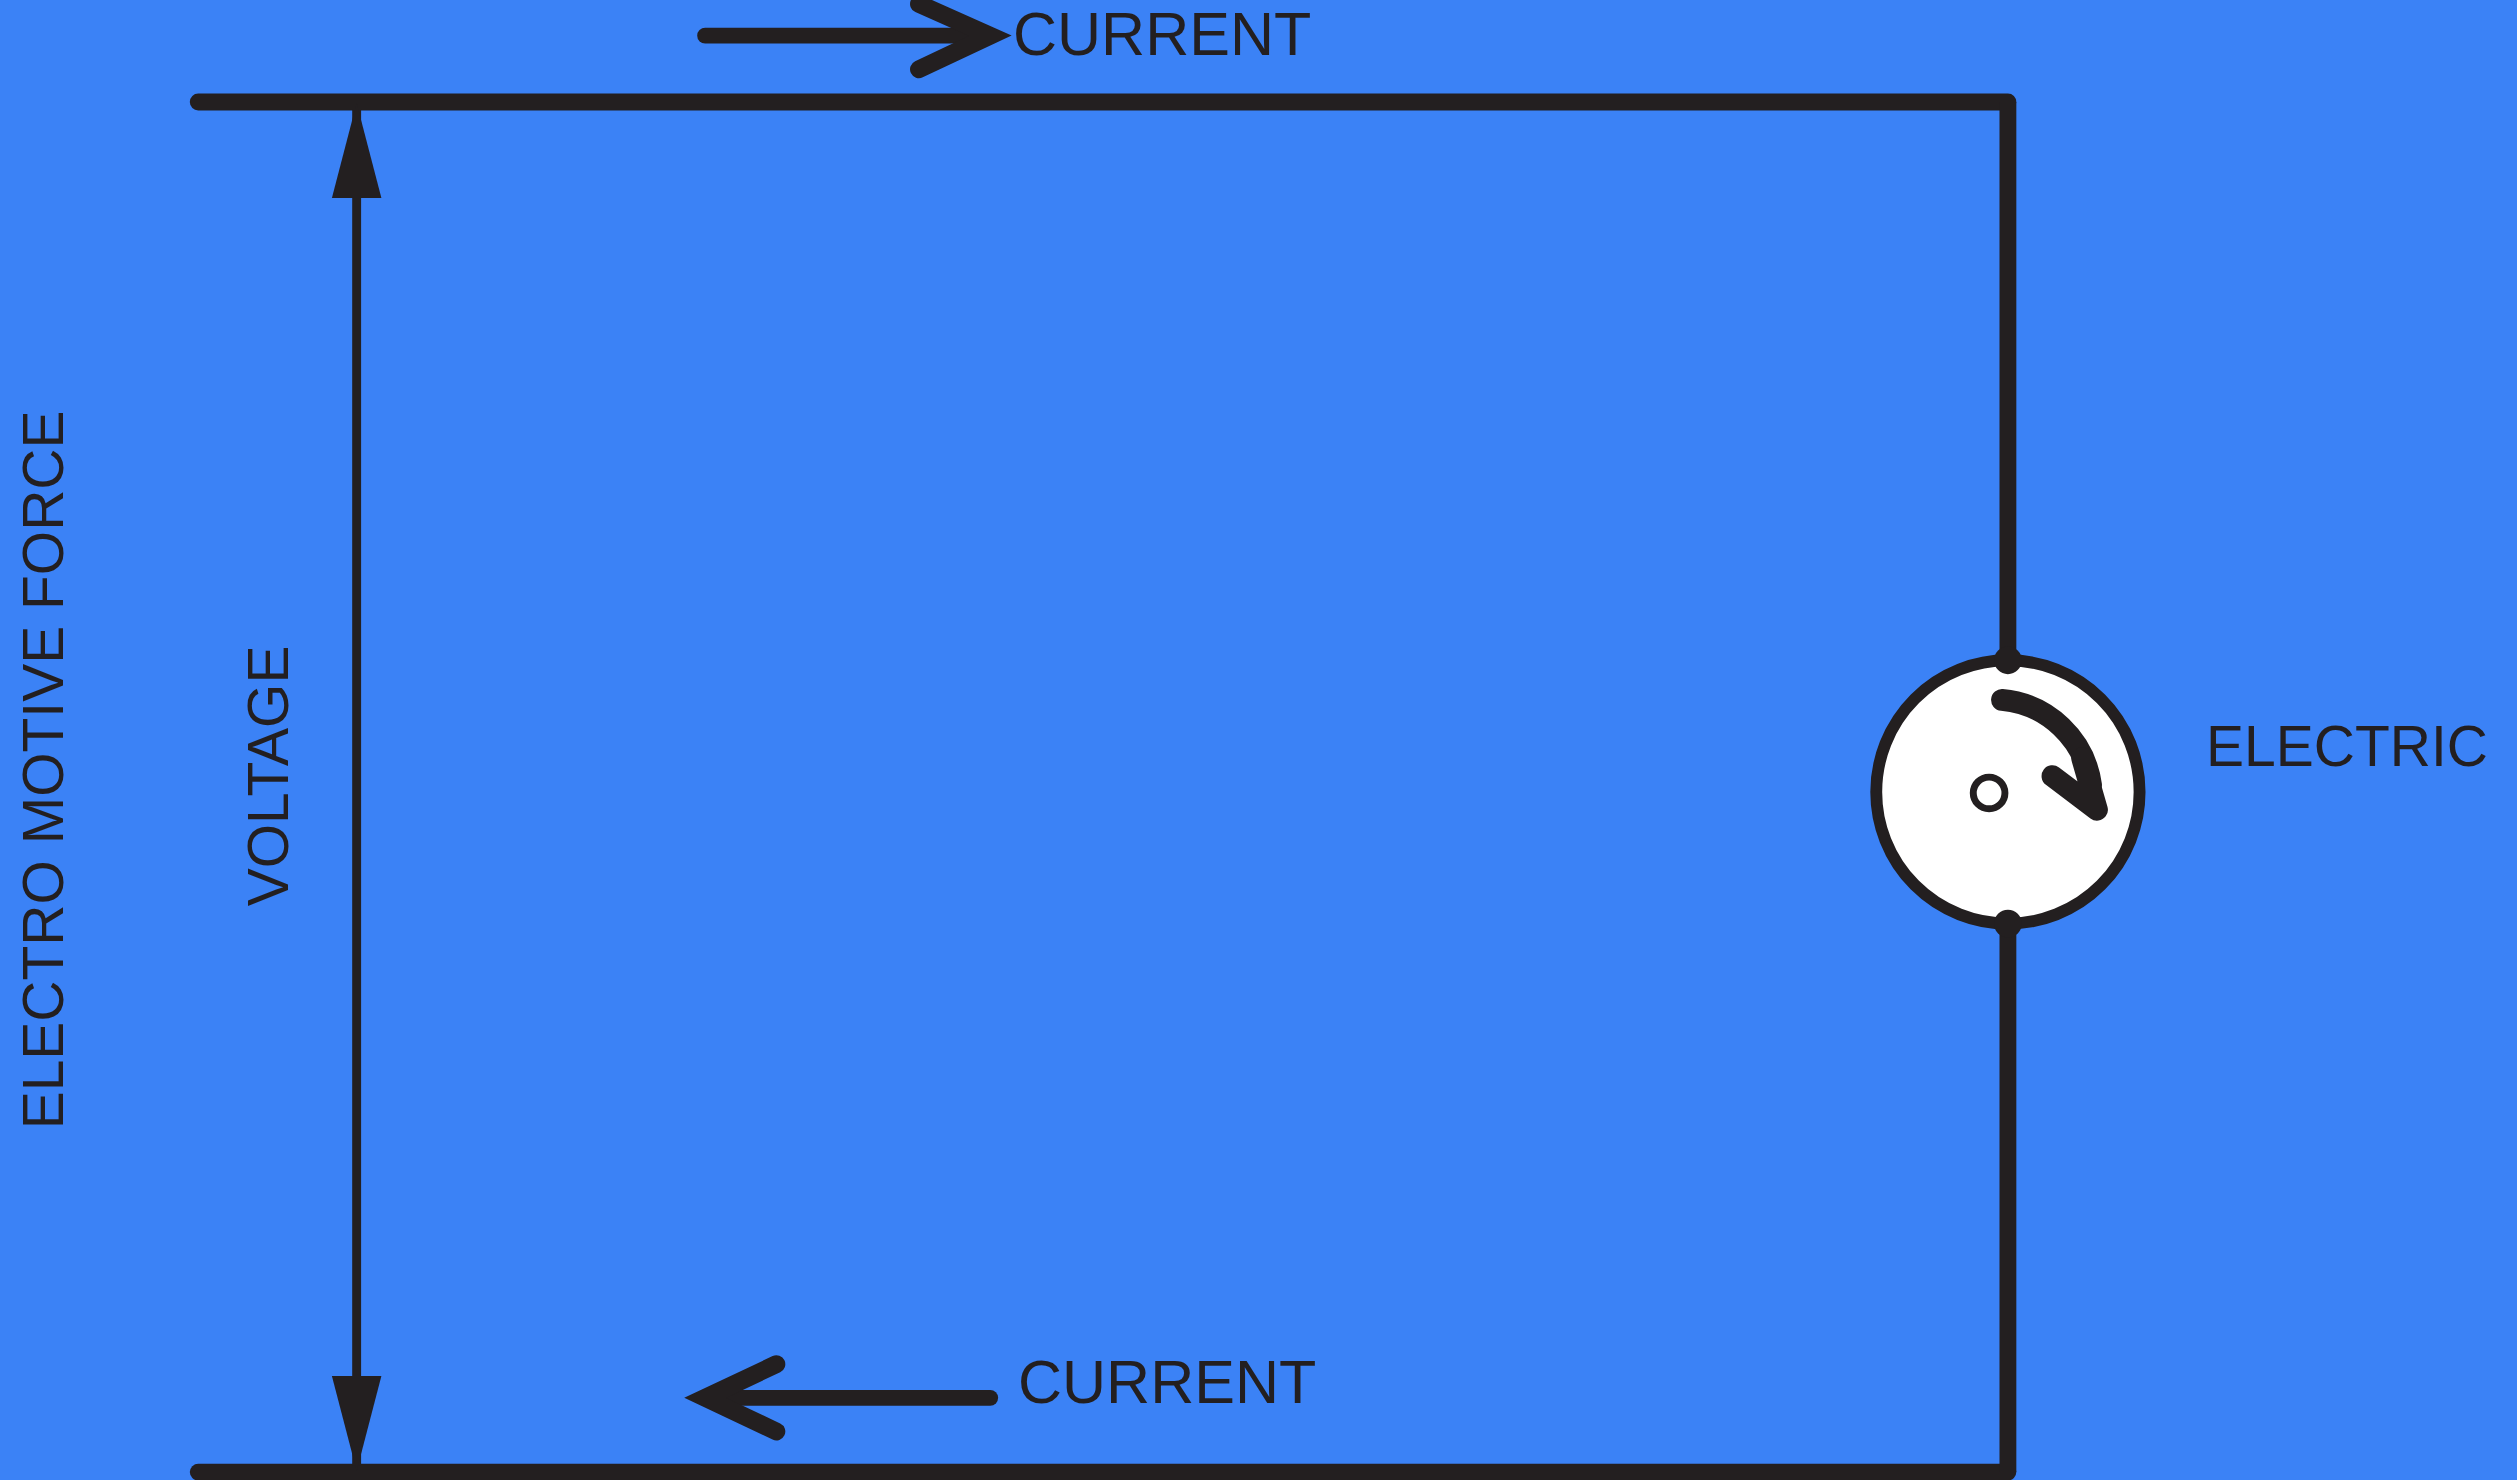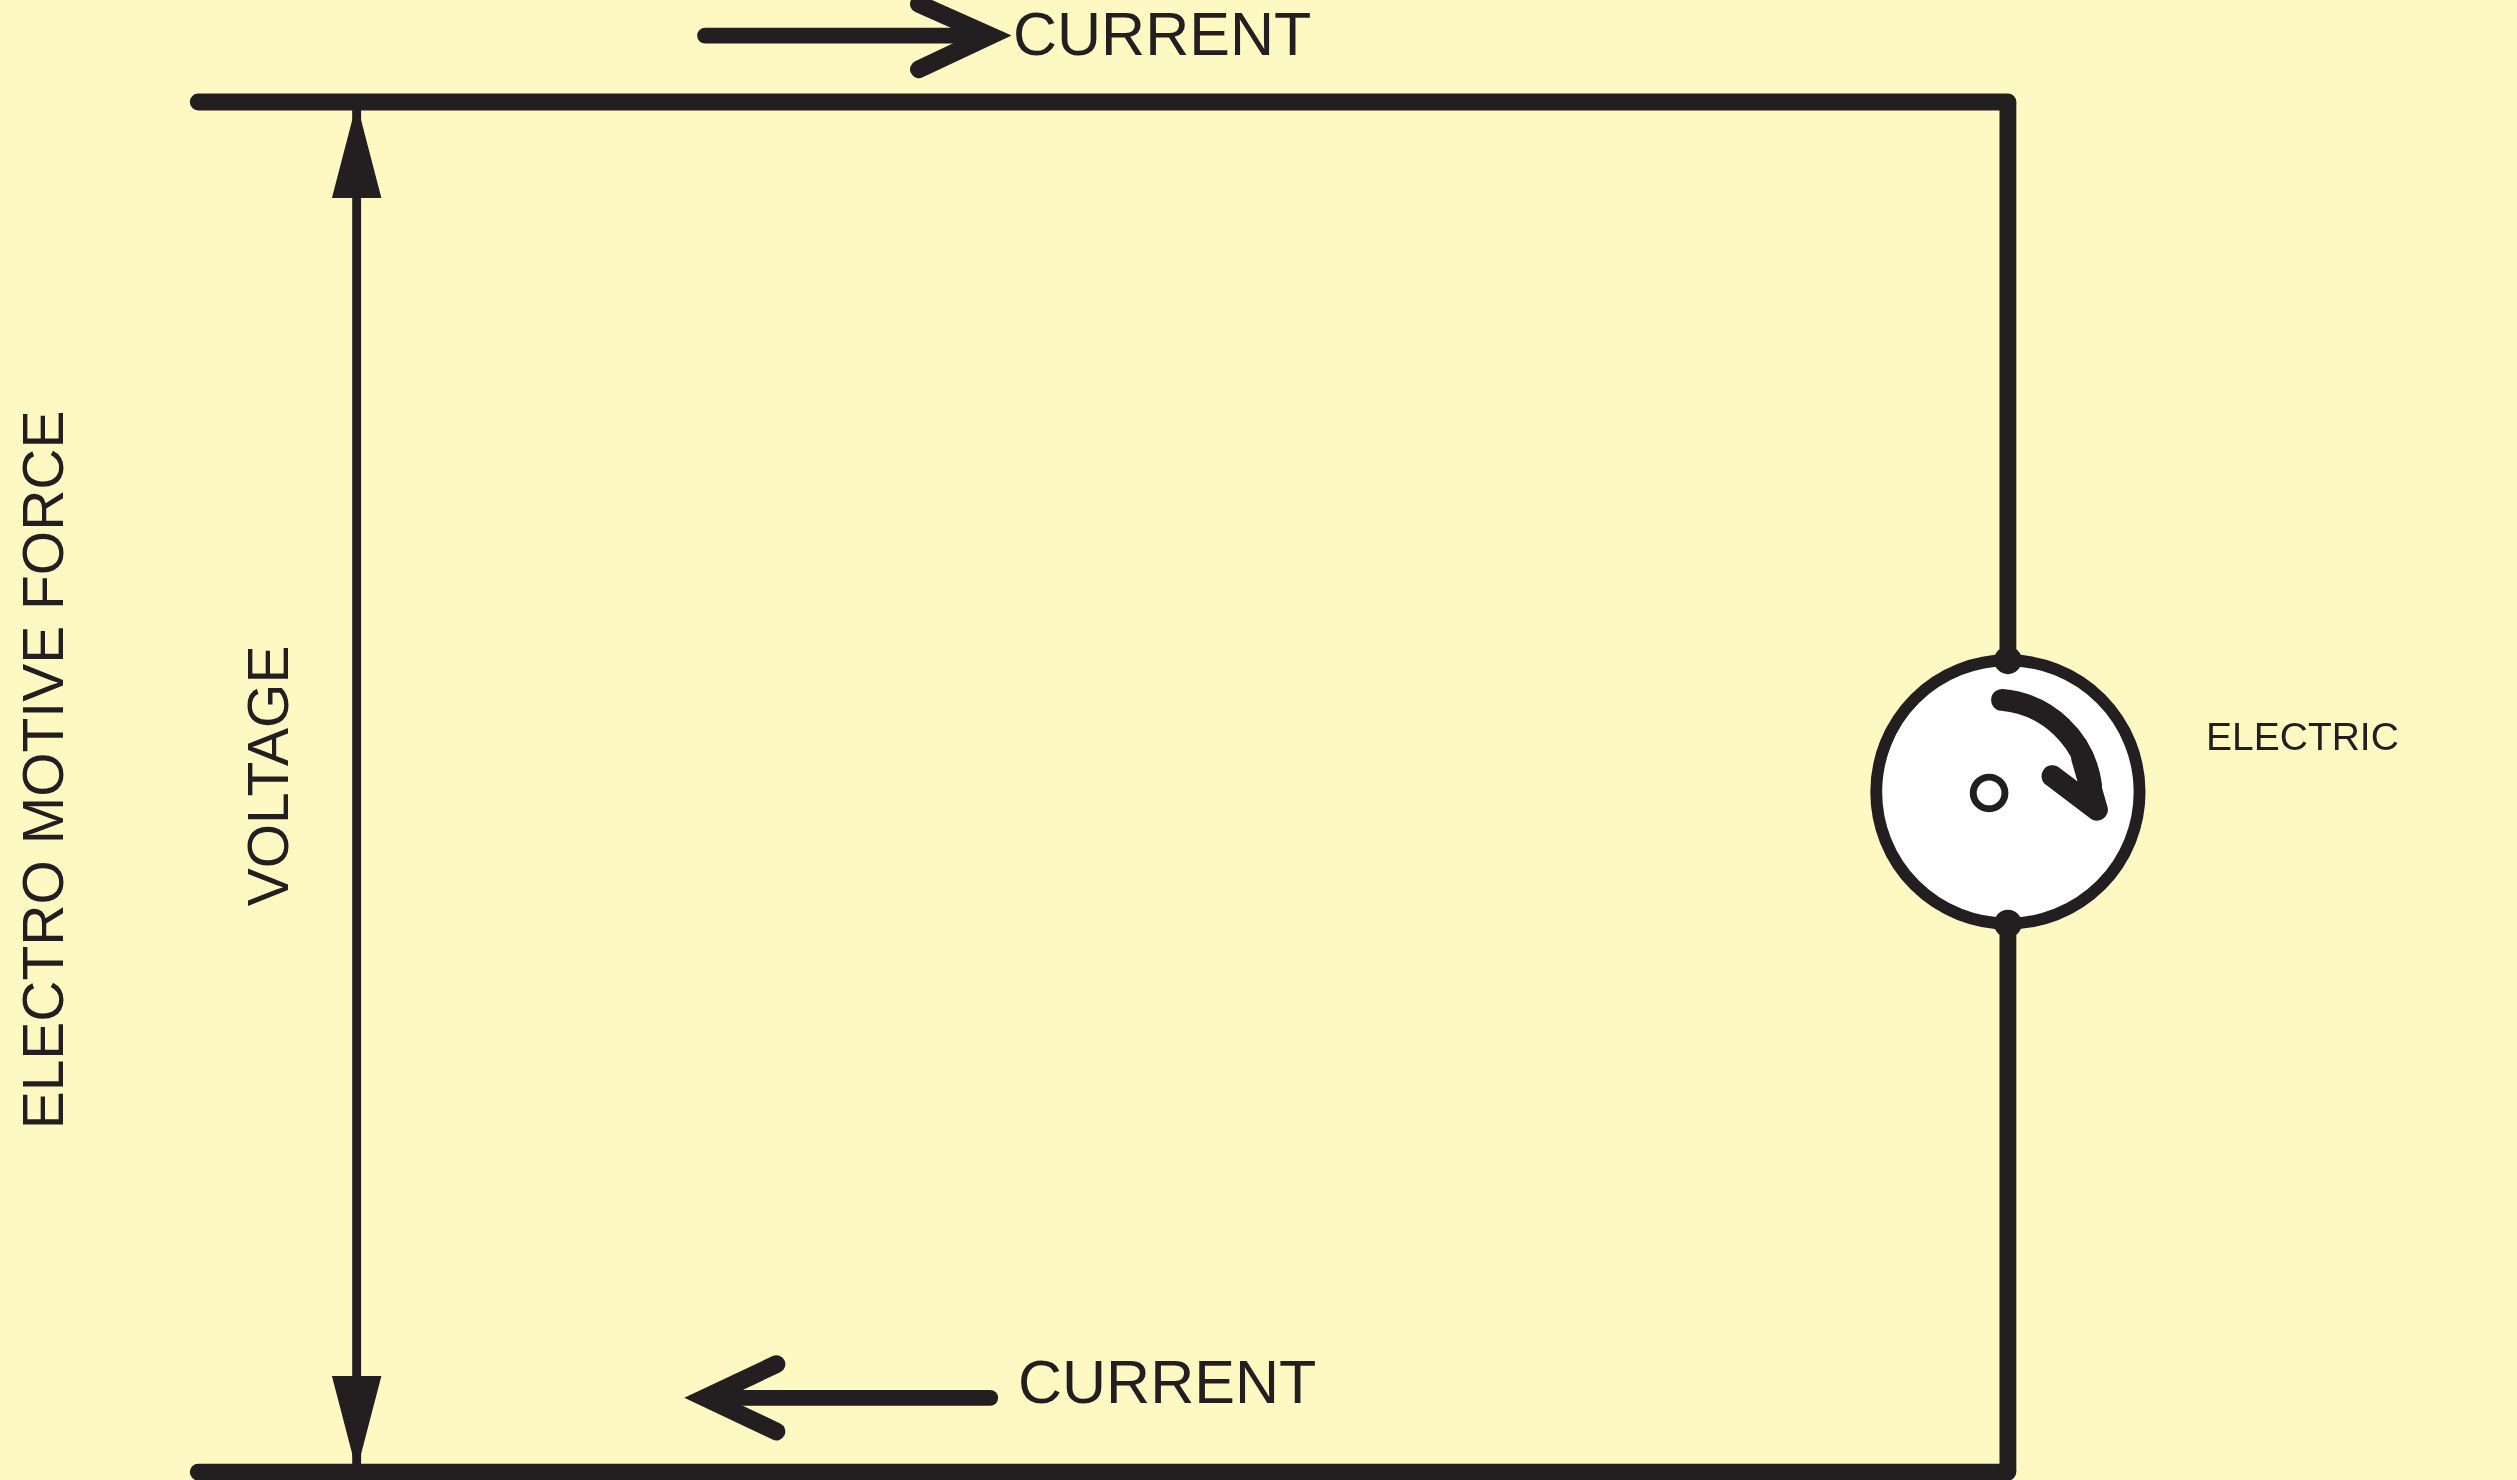--- a/index.html
+++ b/index.html
@@ -8,21 +8,21 @@
     padding: 0;
     background: #ffffff;
   }
   body {
     font-family: "Liberation Sans", sans-serif;
   }
   #diagram-root {
     position: relative;
     width: 2518px;
     height: 1480px;
-    background: #fef9c3;
+    background: #3b82f6;
     overflow: hidden;
   }
   #diagram-svg {
     position: absolute;
     left: 0;
     top: 0;
     width: 2518px;
     height: 1480px;
     display: block;
   }
@@ -40,21 +40,21 @@
     font-size: 61px;
   }
   #label-current-bottom {
     left: 1018px;
     top: 1348px;
     font-size: 61px;
   }
   #label-electric-motor {
     left: 2206px;
     top: 715px;
-    font-size: 39px;
+    font-size: 57px;
     text-align: center;
   }
   #label-electric-motor .emline {
     display: block;
   }
   #label-emf {
     left: -332px;
     top: 738px;
     width: 752px;
     font-size: 57px;

